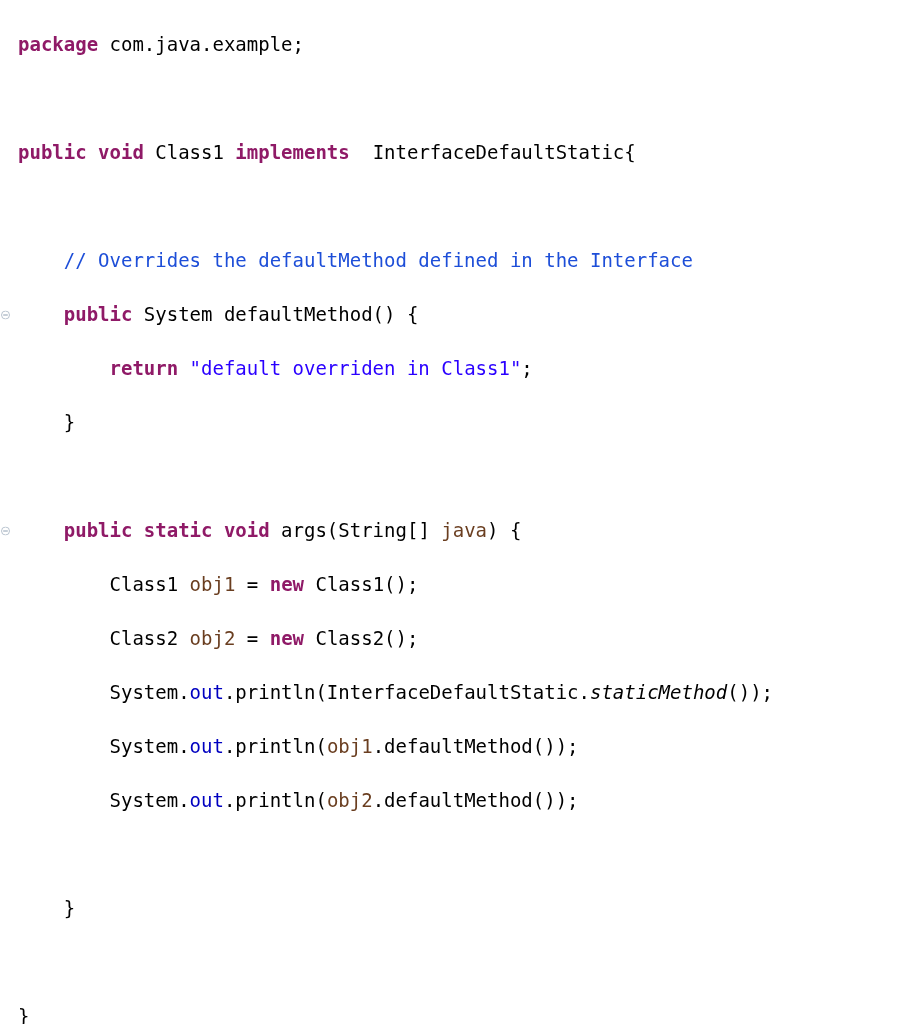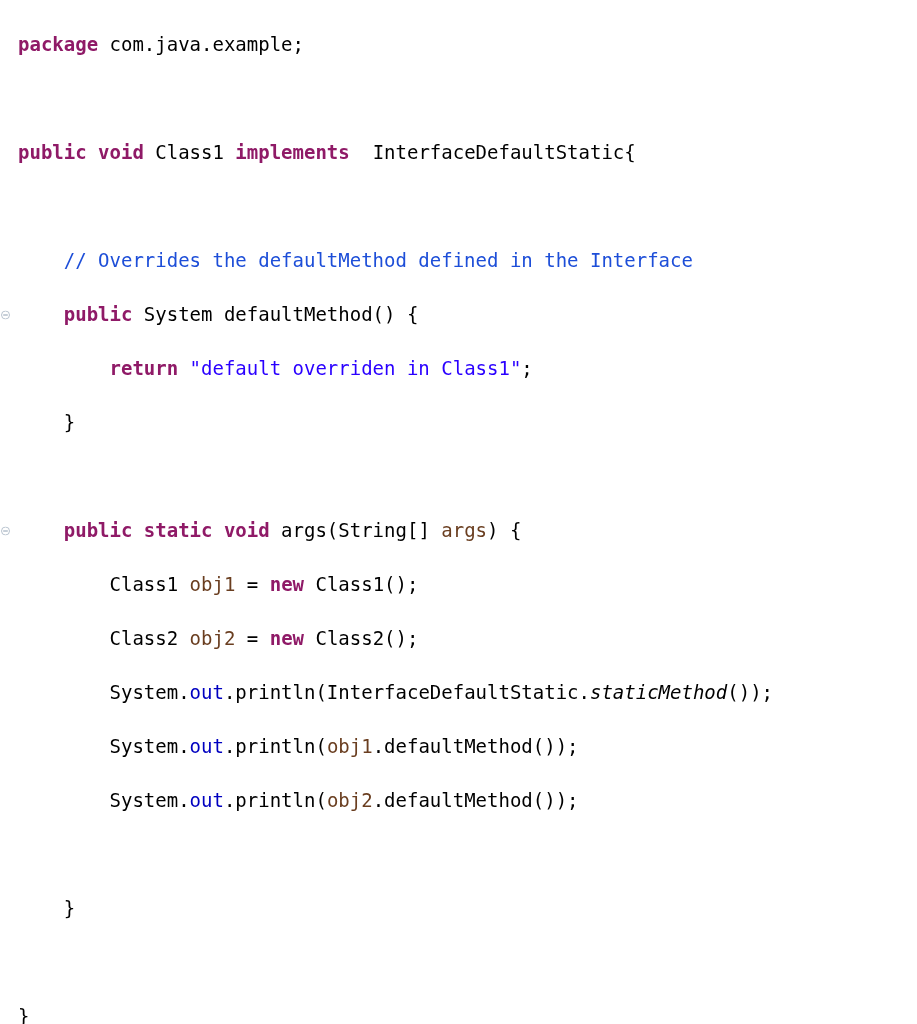--- a/index.html
+++ b/index.html
@@ -57,21 +57,21 @@
 <div class="line"><span class="fold"><svg width="9" height="9" viewBox="0 0 9 9">
           <circle cx="4.5" cy="4.5" r="4" fill="#ffffff" stroke="#b9c4cf" stroke-width="1"></circle>
           <line x1="2.2" y1="4.5" x2="6.8" y2="4.5" stroke="#8fa0b2" stroke-width="1"></line>
         </svg></span><span class="kw">    public</span><span class="black"> System </span><span class="black">defaultMethod() {</span></div>
 <div class="line"><span class="kw">        return</span><span class="str"> "default overriden in Class1"</span><span class="black">;</span></div>
 <div class="line"><span class="black">    }</span></div>
 <div class="line"> </div>
 <div class="line"><span class="fold"><svg width="9" height="9" viewBox="0 0 9 9">
           <circle cx="4.5" cy="4.5" r="4" fill="#ffffff" stroke="#b9c4cf" stroke-width="1"></circle>
           <line x1="2.2" y1="4.5" x2="6.8" y2="4.5" stroke="#8fa0b2" stroke-width="1"></line>
-        </svg></span><span class="kw">    public</span><span class="kw"> static</span><span class="kw"> void</span><span class="black"> args(String[] </span><span class="localvar">args</span><span class="black">) {</span></div>
+        </svg></span><span class="kw">    public</span><span class="kw"> static</span><span class="kw"> void</span><span class="black"> args(String[] </span><span class="localvar">java</span><span class="black">) {</span></div>
 <div class="line"><span class="black">        Class1 </span><span class="localvar">obj1</span><span class="black"> = </span><span class="kw">new</span><span class="black"> Class1();</span></div>
 <div class="line"><span class="black">        Class2 </span><span class="localvar">obj2</span><span class="black"> = </span><span class="kw">new</span><span class="black"> Class2();</span></div>
 <div class="line"><span class="black">        System.</span><span class="field">out</span><span class="black">.println(InterfaceDefaultStatic.</span><span class="black ital">staticMethod</span><span class="black">());</span></div>
 <div class="line"><span class="black">        System.</span><span class="field">out</span><span class="black">.println(</span><span class="localvar">obj1</span><span class="black">.defaultMethod());</span></div>
 <div class="line"><span class="black">        System.</span><span class="field">out</span><span class="black">.println(</span><span class="localvar">obj2</span><span class="black">.defaultMethod());</span></div>
 <div class="line"> </div>
 <div class="line"><span class="black">    }</span></div>
 <div class="line"> </div>
 <div class="line"><span class="black">}</span></div>
 

